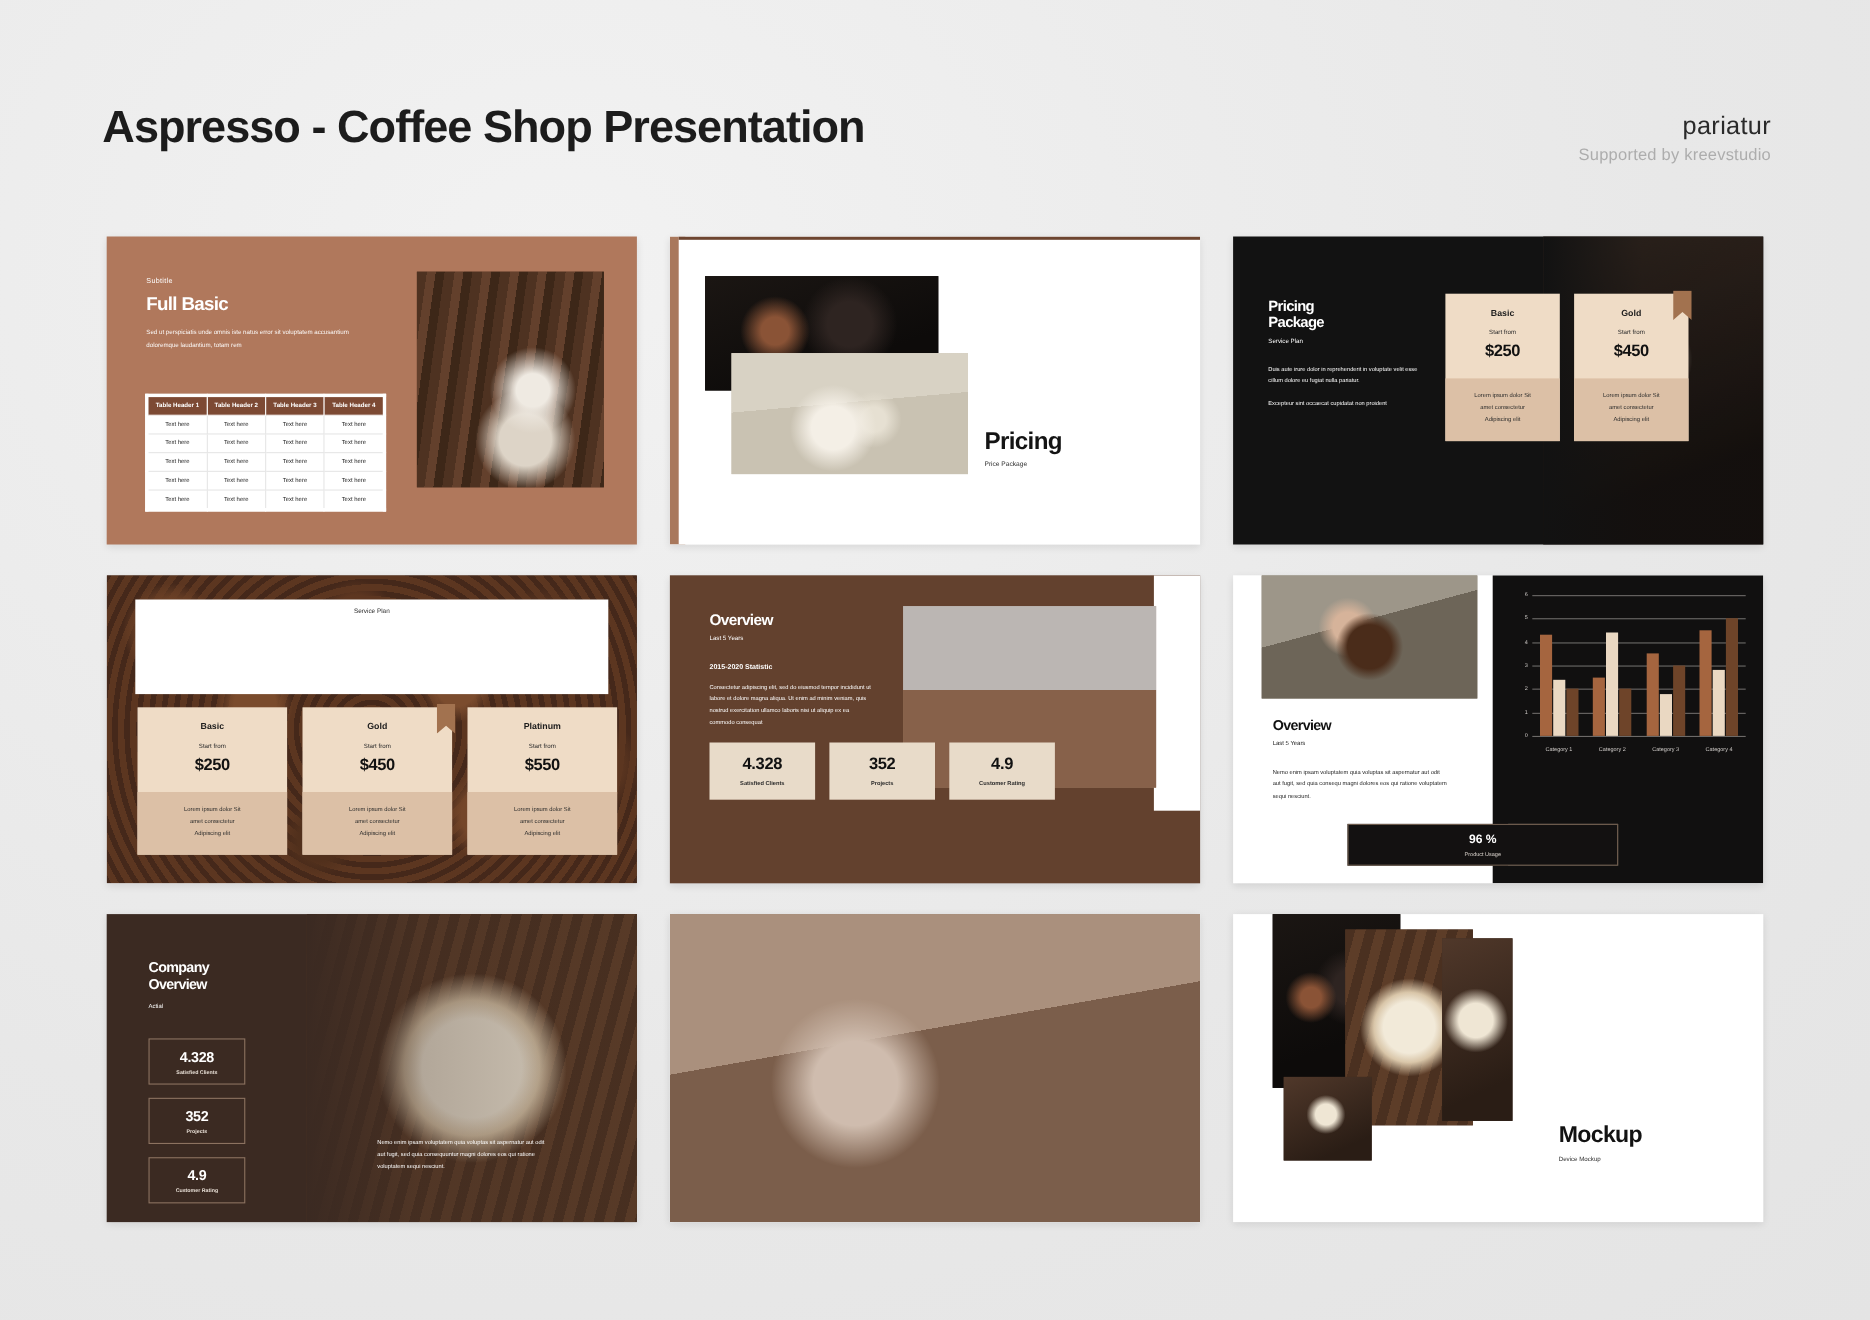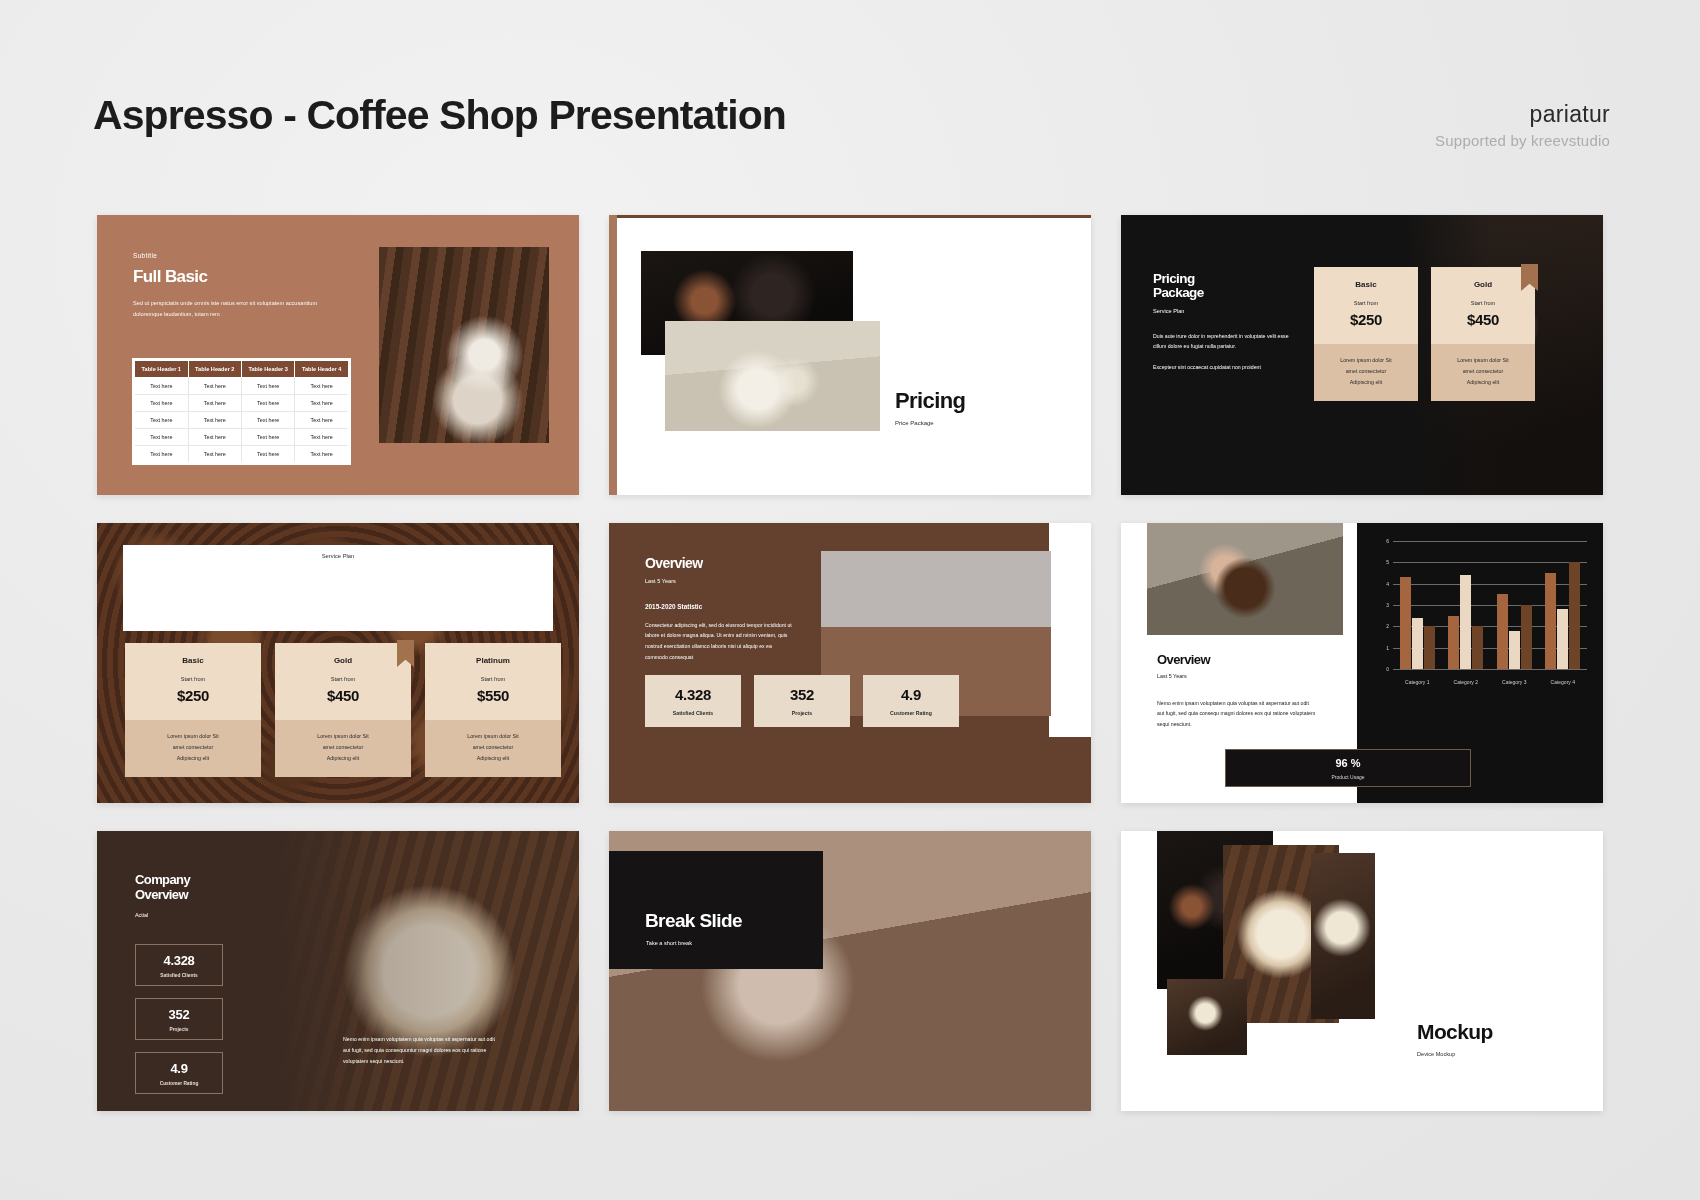--- a/index.html
+++ b/index.html
@@ -532,24 +532,20 @@
         <div class="obox">
           <div class="n">4.9</div>
           <div class="l">Customer Rating</div>
         </div>
       </div>
     <div class="rtxt">Nemo enim ipsam voluptatem quia voluptas sit aspernatur aut odit aut fugit, sed quia consequuntur magni dolores eos qui ratione voluptatem sequi nesciunt.</div>
   </div>
 
   <div class="slide s8">
     <div class="ph ph-coffee-bar photo ph-overlay-warm"></div>
-    <div class="card">
-      <h2 class="ttl-xl">Break Slide</h2>
-      <div class="sp">Take a short break</div>
-    </div>
   </div>
 
   <div class="slide s9">
     <div class="ph ph-dark-cafe pa"></div>
     <div class="ph ph-cup-top pb"></div>
     <div class="ph ph-hand-cup pc"></div>
     <div class="ph ph-hand-cup pd"></div>
     <div class="ttl">
       <h2 class="ttl-xl">Mockup</h2>
       <div class="sp">Device Mockup</div>

